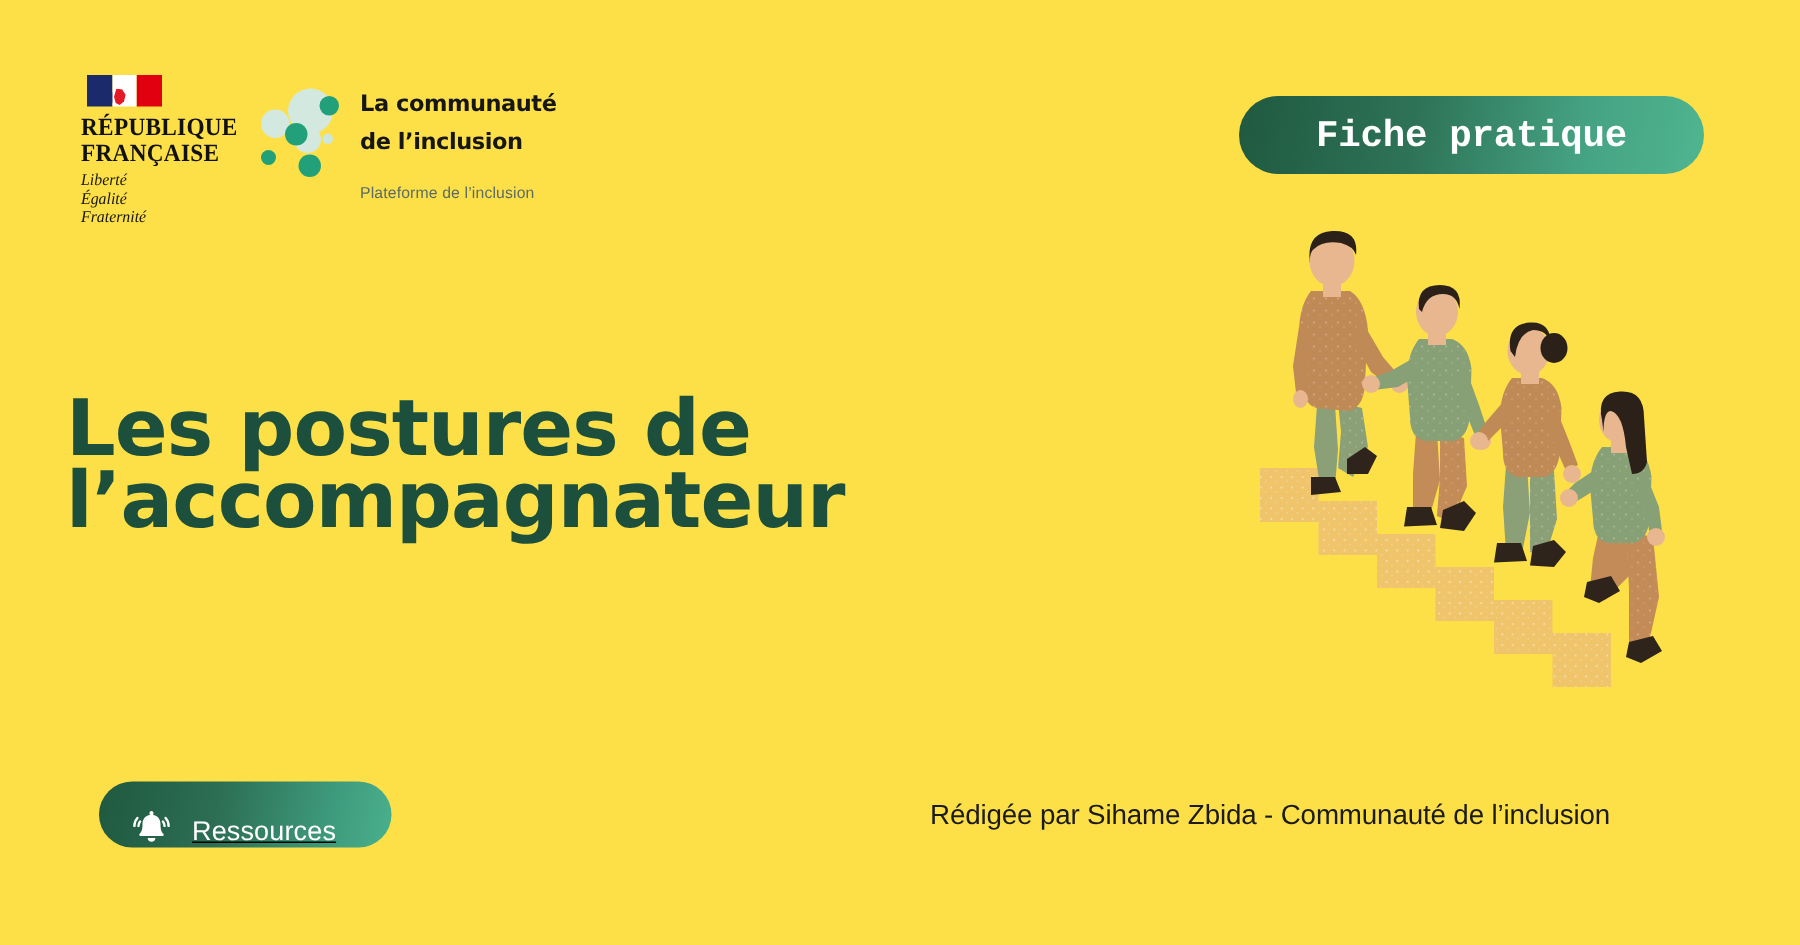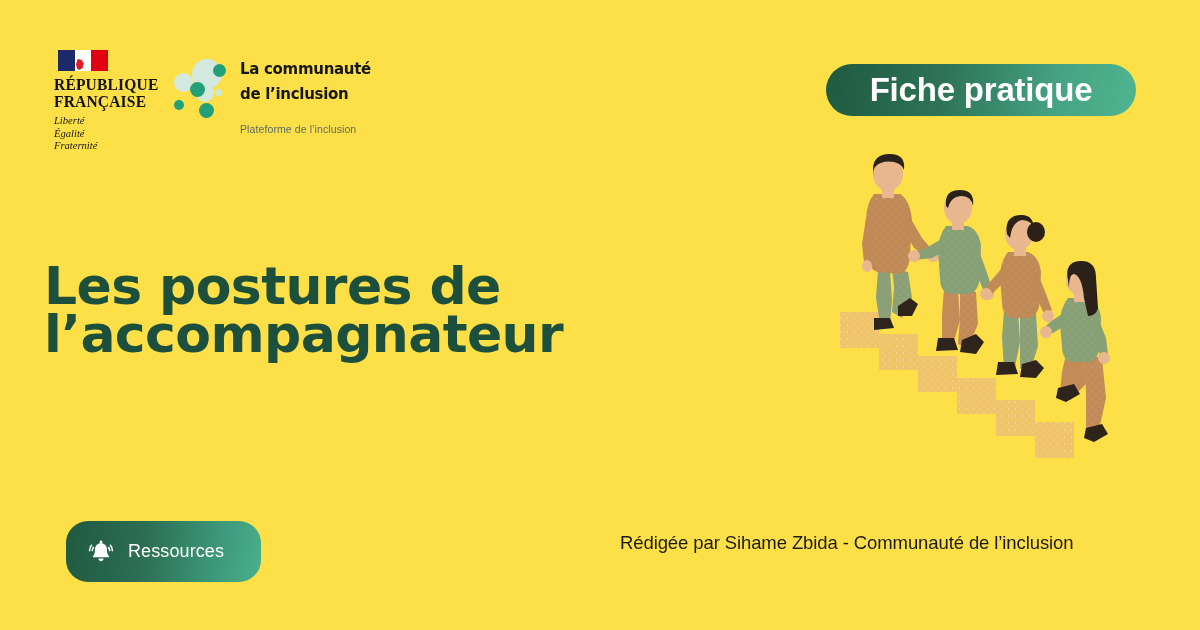--- a/index.html
+++ b/index.html
@@ -137,23 +137,23 @@
     top: 64px;
     width: 310px;
     height: 52px;
     border-radius: 26px;
     background: linear-gradient(100deg, #1F5940 0%, #2E7358 38%, #45A383 74%, #4FB590 100%);
     display: flex;
     align-items: center;
     justify-content: center;
   }
   .pill-fiche span {
-    font-family: Liberation Sans, sans-serif;
+    font-family: Liberation Mono, monospace;
     font-weight: 700;
-    font-size: 33px;
+    font-size: 25px;
     color: #FFFFFF;
     letter-spacing: -0.2px;
   }
 
   
   .main-title {
     position: absolute;
     left: 44px;
     top: 262px;
     width: 760px;
@@ -164,26 +164,27 @@
     color: #1C4F3C;
     letter-spacing: -0.6px;
   }
 
   
   .pill-ressources {
     position: absolute;
     left: 66px;
     top: 521px;
     width: 195px;
-    height: 61px;
+    height: 44px;
     border-radius: 22px;
     background: linear-gradient(100deg, #1F5940 0%, #2C6E54 40%, #3E9A7C 78%, #49B08D 100%);
     display: flex;
-    align-items: center;
+    align-items: flex-end;
     padding-left: 20px;
+    text-decoration: underline;
   }
   .bell-wrap {
     position: relative;
     width: 30px;
     height: 26px;
     flex: 0 0 30px;
     display: flex;
     align-items: center;
     justify-content: center;
   }

